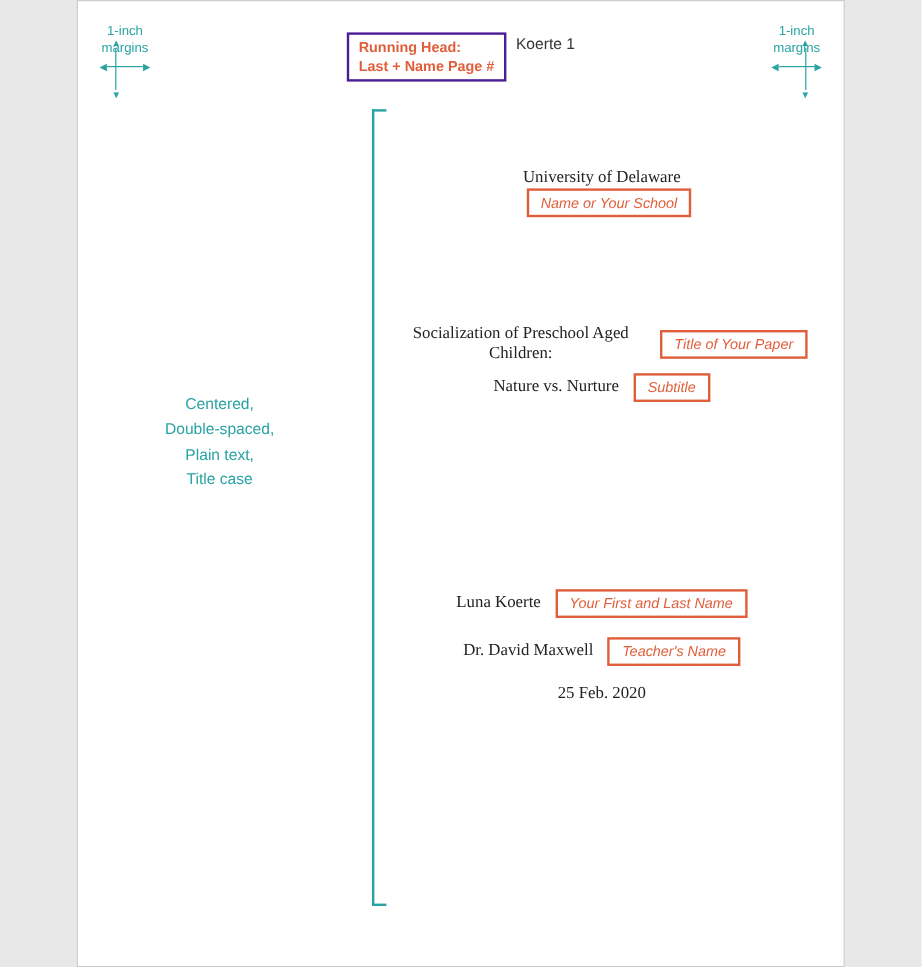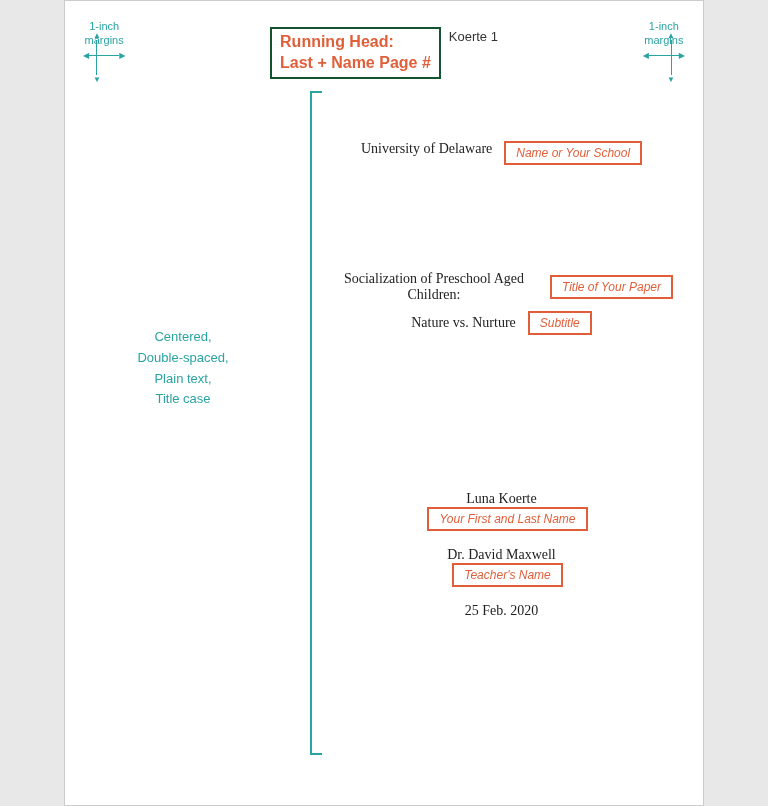--- a/index.html
+++ b/index.html
@@ -40,24 +40,24 @@
       font-size: 11px;
     }
 
     .header-center {
       display: flex;
       align-items: flex-start;
       gap: 8px;
       margin-top: 8px;
     }
     .running-head-box {
-      border: 2px solid #14532d;
+      border: 2px solid #4c1d95;
       padding: 3px 8px;
       font-family: Arial, sans-serif;
-      font-size: 16px;
+      font-size: 12px;
       color: #e05f3a;
       font-weight: bold;
       line-height: 1.3;
     }
     .page-number {
       font-family: Arial, sans-serif;
       font-size: 13px;
       color: #333;
       margin-top: 2px;
       text-align: right;
@@ -133,23 +133,24 @@
       font-size: 12px;
       color: #e05f3a;
       margin-left: 12px;
       white-space: nowrap;
       font-style: italic;
     }
 
     
     .university-row {
       display: flex;
-      align-items: flex-start;
+      align-items: center;
       justify-content: center;
       margin-top: 10px;
+      flex-direction: column;
     }
 
     
     .title-section {
       position: absolute;
       top: 270px;
       left: 265px;
       right: 30px;
       text-align: center;
     }
@@ -164,23 +165,22 @@
     .author-section {
       position: absolute;
       top: 490px;
       left: 265px;
       right: 30px;
       text-align: center;
     }
     .author-row {
       display: flex;
       align-items: center;
-      justify-content: flex-start;
+      justify-content: center;
       margin-bottom: 16px;
-      flex-direction: column;
     }
   </style>
 </head>
 <body>
 
 <div class="page">
 
   <div class="header">
 
     <div class="margin-left-indicator">

